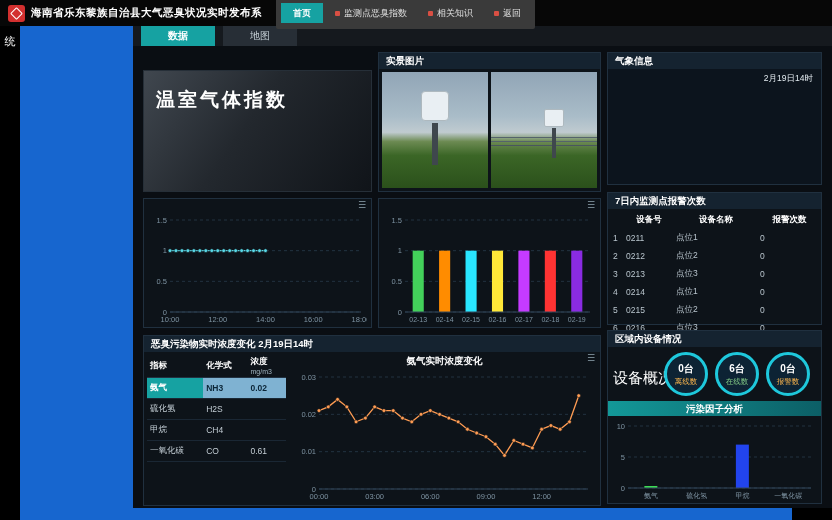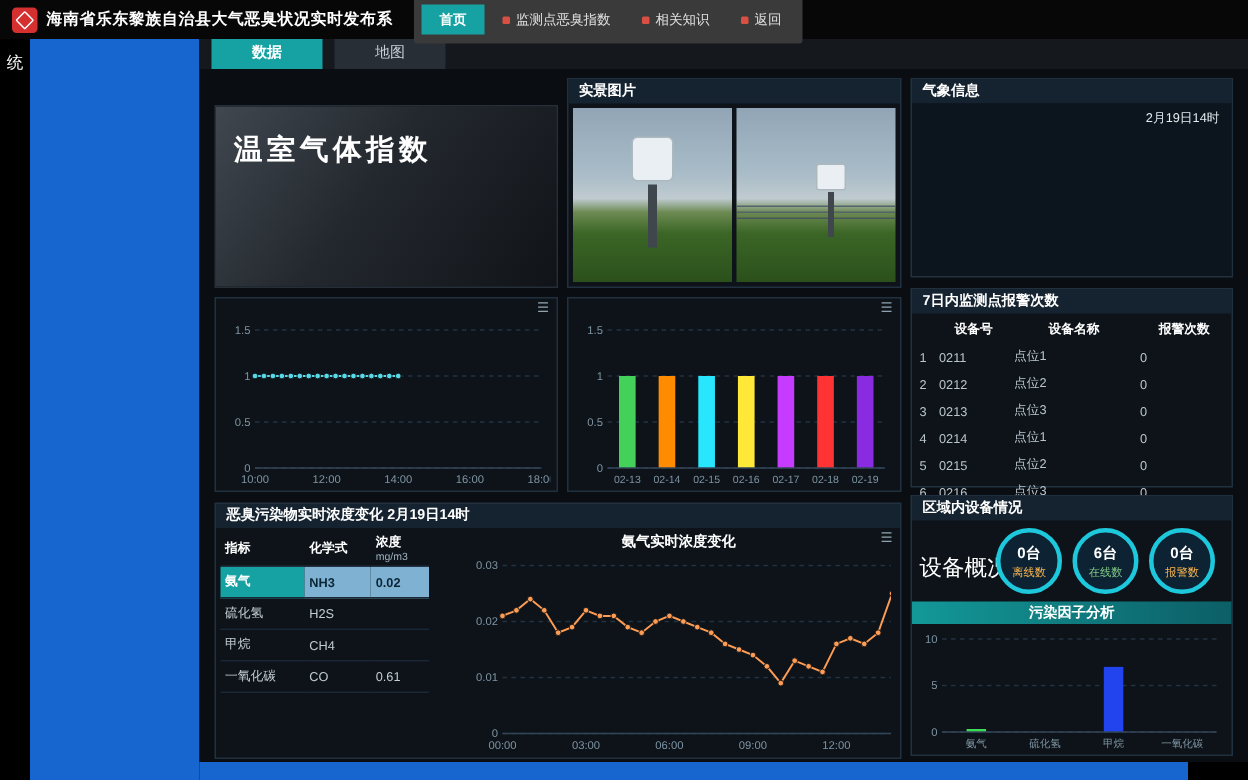--- a/index.html
+++ b/index.html
@@ -42,21 +42,21 @@
   .photo{flex:1;position:relative;overflow:hidden;background:linear-gradient(180deg,#91a5b6 0%,#a9bcc8 38%,#c0cbd0 52%,#6c8a52 60%,#3b6626 72%,#2b501b 100%);}
   .pole{position:absolute;background:#3f474d;}
   .device{position:absolute;background:#e9eff3;border:1px solid #aeb9bf;border-radius:2px;}
   .photo1 .pole{left:calc(50% - 3px);top:44%;width:6px;height:36%;}
   .photo1 .device{left:calc(50% - 14px);top:16%;width:28px;height:30px;border-radius:4px;}
   .photo2 .pole{left:58%;top:48%;width:4px;height:26%;}
   .photo2 .device{left:calc(58% - 8px);top:32%;width:20px;height:18px;}
   .fence{position:absolute;left:0;top:56%;width:100%;height:1px;background:#55636b;box-shadow:0 4px 0 #55636b,0 8px 0 #4a565e;}
 
   .pos-bottom{left:10px;top:309px;width:458px;height:171px;}
-  .pollutant-body{display:flex;height:calc(100% - 16px);gap:16px;}
+  .pollutant-body{display:flex;height:calc(100% - 16px);}
   .ptable-wrap{width:145px;padding:2px 3px;}
   table{border-collapse:collapse;width:100%;}
   .ptable th{font-size:8.5px;color:#fff;text-align:left;padding:2px 3px;font-weight:bold;border-bottom:1px solid #223141;}
   .ptable .unit{font-size:7px;color:#9fb3bf;font-weight:normal;}
   .ptable td{font-size:8.5px;color:#c3cdd4;padding:4px 3px;border-bottom:1px solid #1a2734;}
   .ptable tr.hl td{background:#7fb2d2;color:#0b2537;font-weight:bold;}
   .ptable tr.hl td.name-hl{background:#16a2a2;color:#fff;}
   .pchart-wrap{flex:1;position:relative;}
   .pchart-title{position:absolute;left:0;right:0;top:3px;text-align:center;font-size:9.5px;font-weight:bold;color:#fff;}
   .pchart-wrap .chart{position:absolute;left:2px;top:18px;right:6px;bottom:3px;}

